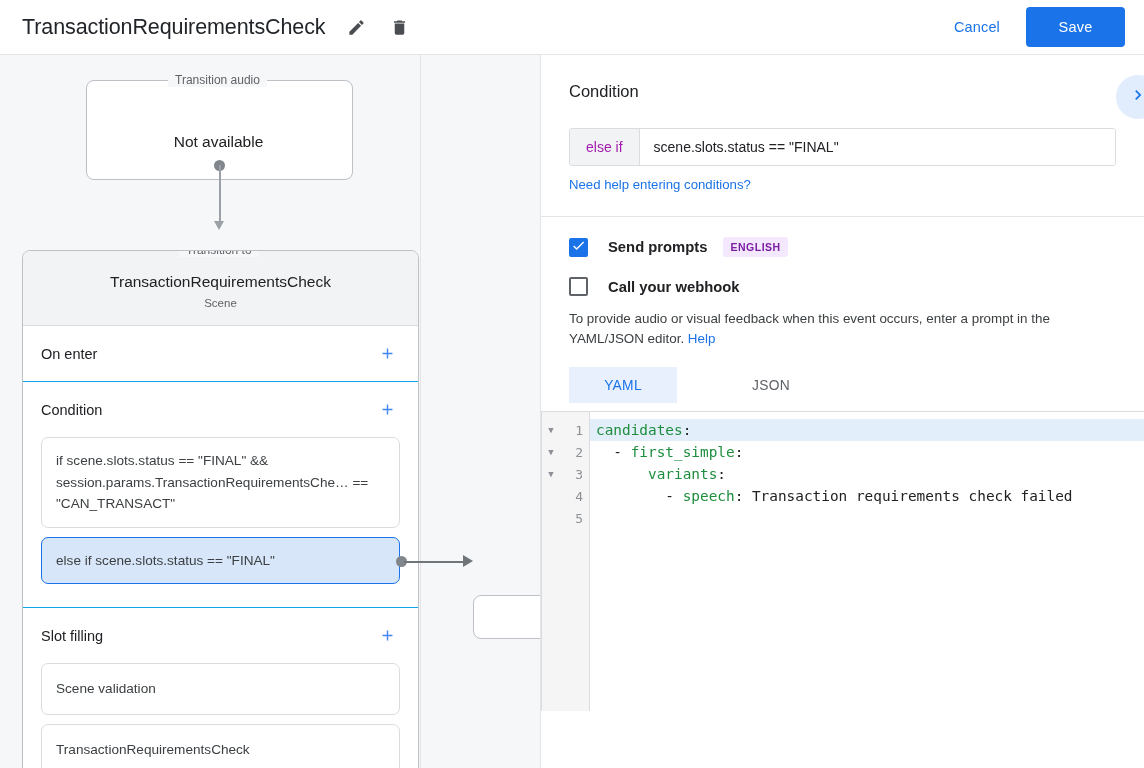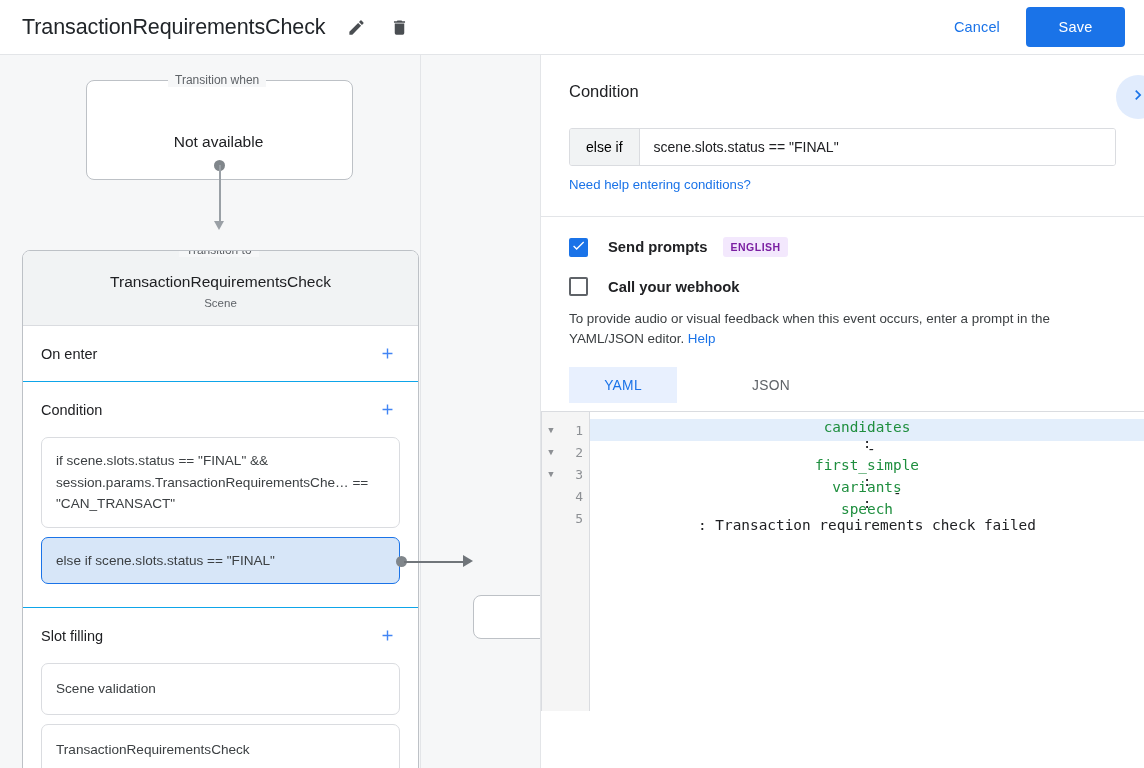--- a/index.html
+++ b/index.html
@@ -239,21 +239,21 @@
     border-radius: 3px;
     height: 38px;
     overflow: hidden;
   }
   .cond-prefix {
     background: #f1f3f4;
     border-right: 1px solid #dadce0;
     padding: 0 16px;
     display: flex; align-items: center;
     font-size: 14px;
-    color: #000000;
+    color: #a21caf;
     white-space: nowrap;
   }
   .cond-value {
     flex: 1;
     border: none; outline: none;
     padding: 0 14px;
     font-size: 14px;
     color: #202124;
     font-family: "Liberation Sans", sans-serif;
     background: #ffffff;
@@ -353,22 +353,22 @@
     padding-top: 7px;
     overflow: hidden;
     background: #ffffff;
   }
   .cline {
     height: 22px;
     display: flex; align-items: center;
     font-family: "DejaVu Sans Mono", monospace;
     font-size: 14.4px;
     white-space: pre;
+    padding-left: 6px;
     color: #202124;
-    flex-direction: column;
   }
   .cline.hl { background: #e3eefb; }
   .k { color: #1e8e3e; }
   .p { color: #202124; }
 </style>
 </head>
 <body>
 
 <div class="topbar">
   <div class="topbar-title">TransactionRequirementsCheck</div>
@@ -393,21 +393,21 @@
 
   <button class="cancel-btn">Cancel</button>
   <button class="save-btn">Save</button>
 </div>
 
 <div class="canvas">
 
   <div class="canvas-vline" style="left:420px"></div>
 
   <div class="fieldset-box" id="node-from">
-    <div class="fieldset-legend">Transition when</div>
+    <div class="fieldset-legend">Transition audio</div>
     <div class="node-from-label">Not available</div>
   </div>
 
   <div class="conn-dot" style="left:214px; top:105px;"></div>
   <div class="conn-line-v" style="left:219px; top:110px; height:60px;"></div>
   <div class="arrow-down" style="left:214px; top:166px;"></div>
 
   <div id="scene-card">
     <div class="fieldset-legend">Transition to</div>
 

